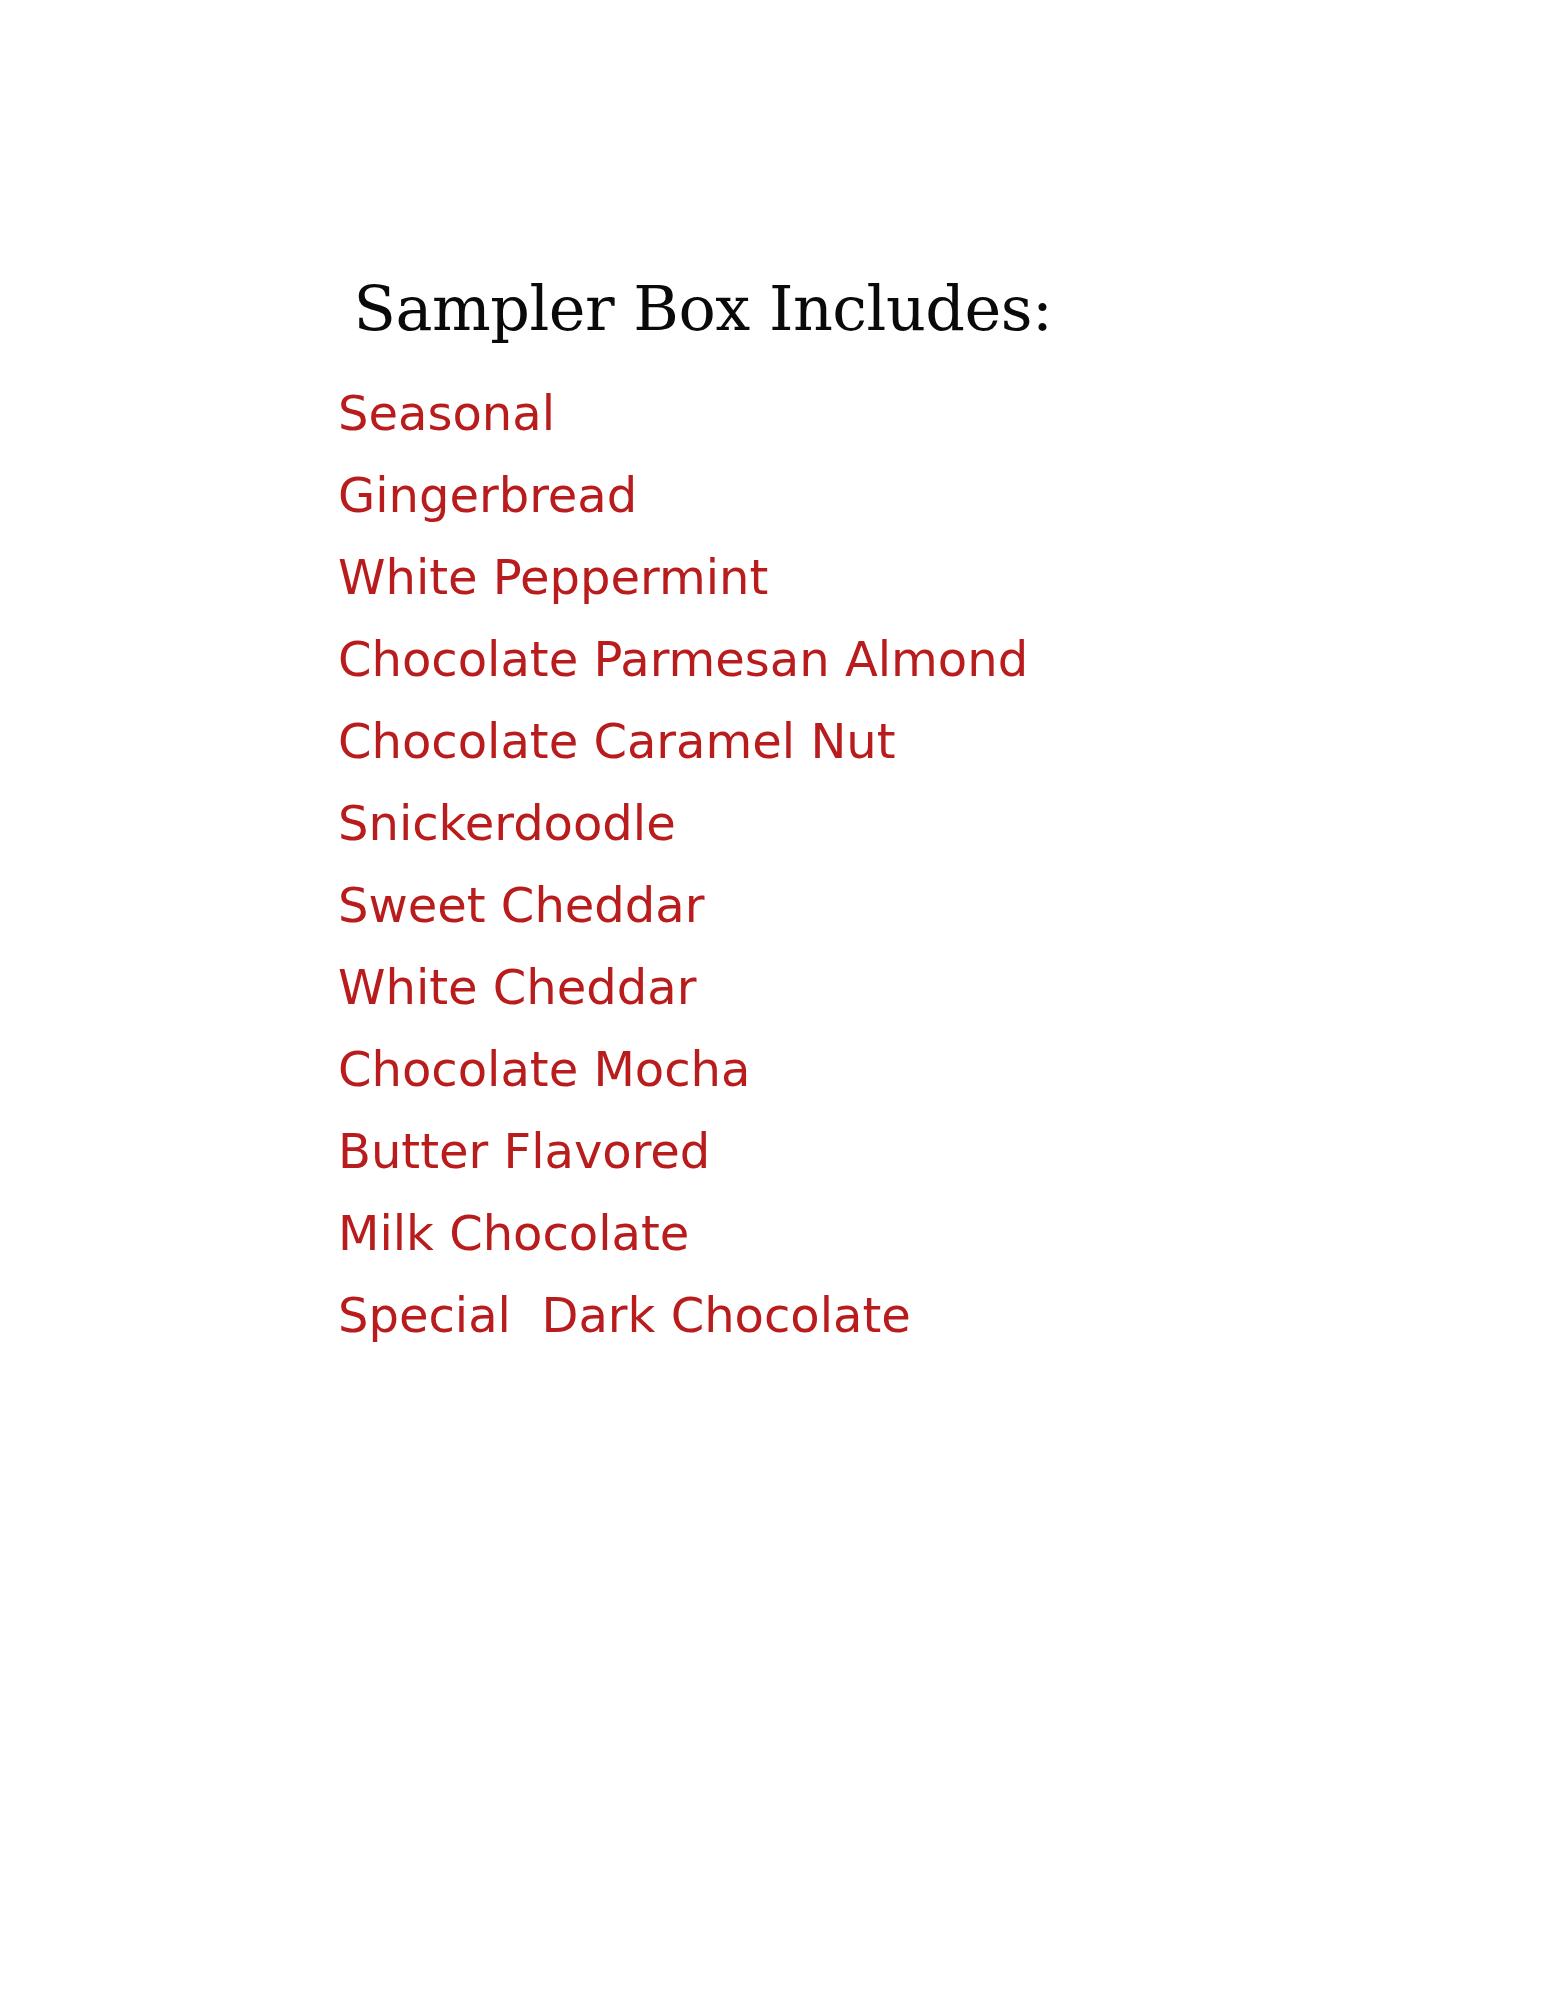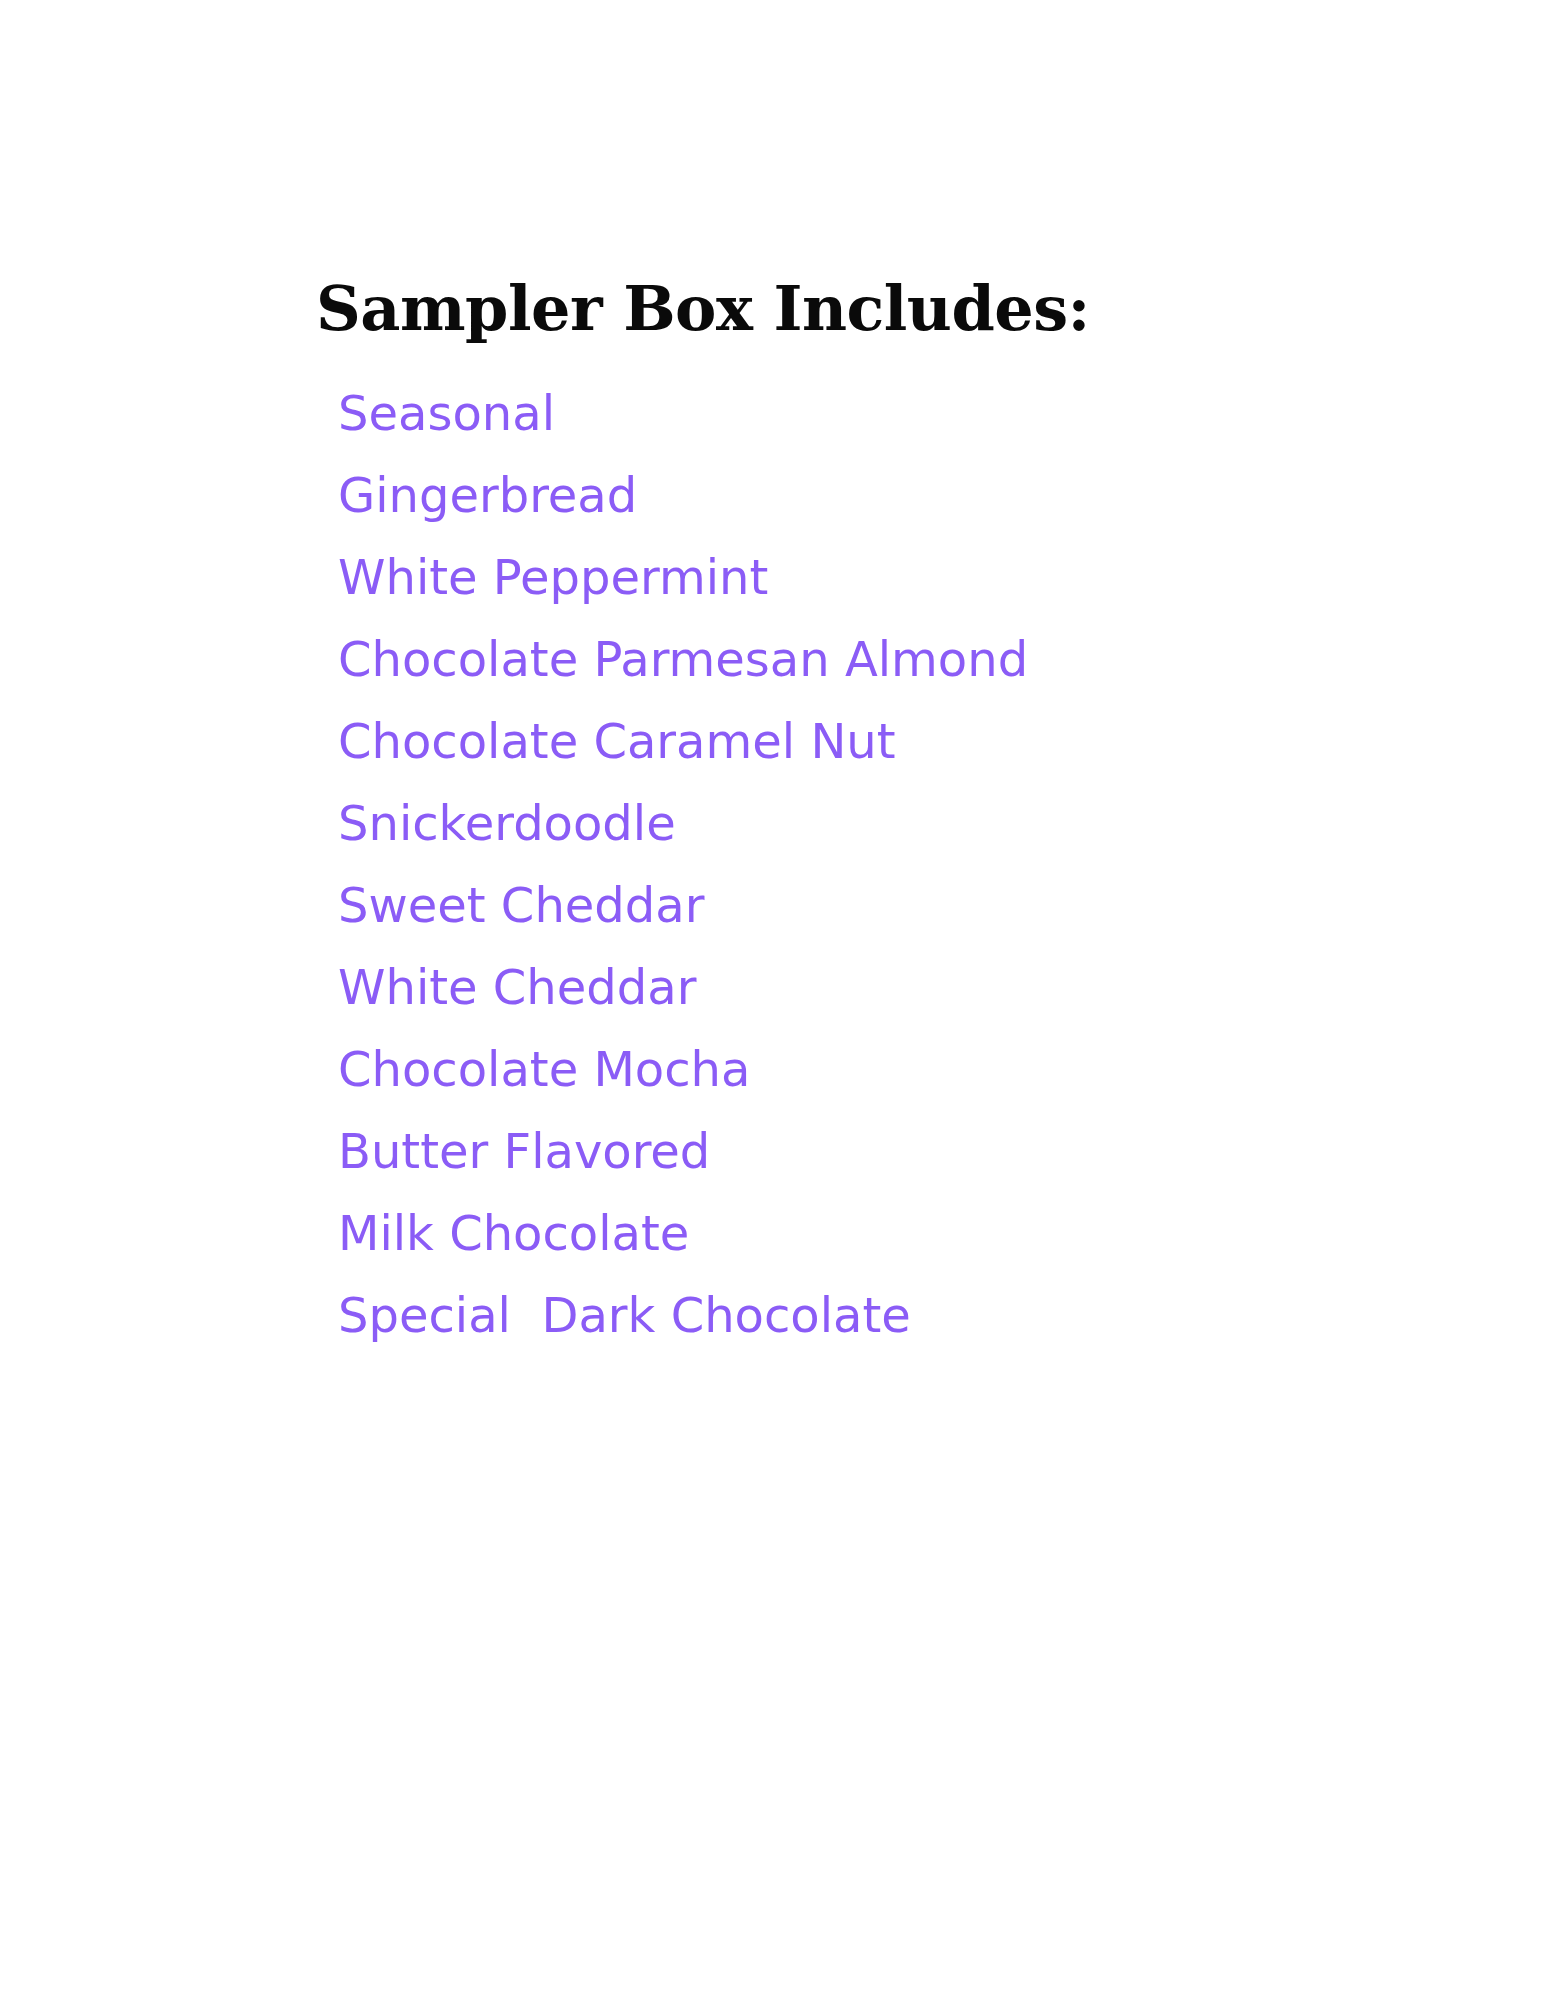--- a/index.html
+++ b/index.html
@@ -20,41 +20,41 @@
     inset: 0;
     background: #ffffff;
   }
   .title {
     position: absolute;
     left: 0;
     top: 272px;
     width: 1406px;
     text-align: center;
     font-family: "DejaVu Serif", serif;
-    font-weight: 700;
+    font-weight: 400;
     font-size: 62px;
     letter-spacing: -0.5px;
     color: #0a0a0a;
     white-space: nowrap;
   }
   .items {
     position: absolute;
     left: 338px;
     top: 372px;
     width: 1100px;
     margin: 0;
     padding: 0;
     list-style: none;
   }
   .items li {
     font-family: "DejaVu Sans", sans-serif;
     font-size: 48px;
     line-height: 82px;
     font-weight: 400;
-    color: #8b5cf6;
+    color: #b91c1c;
     white-space: pre;
   }
 </style>
 </head>
 <body>
 
 <div class="page">
 
   <div class="title">Sampler Box Includes:</div>
 

